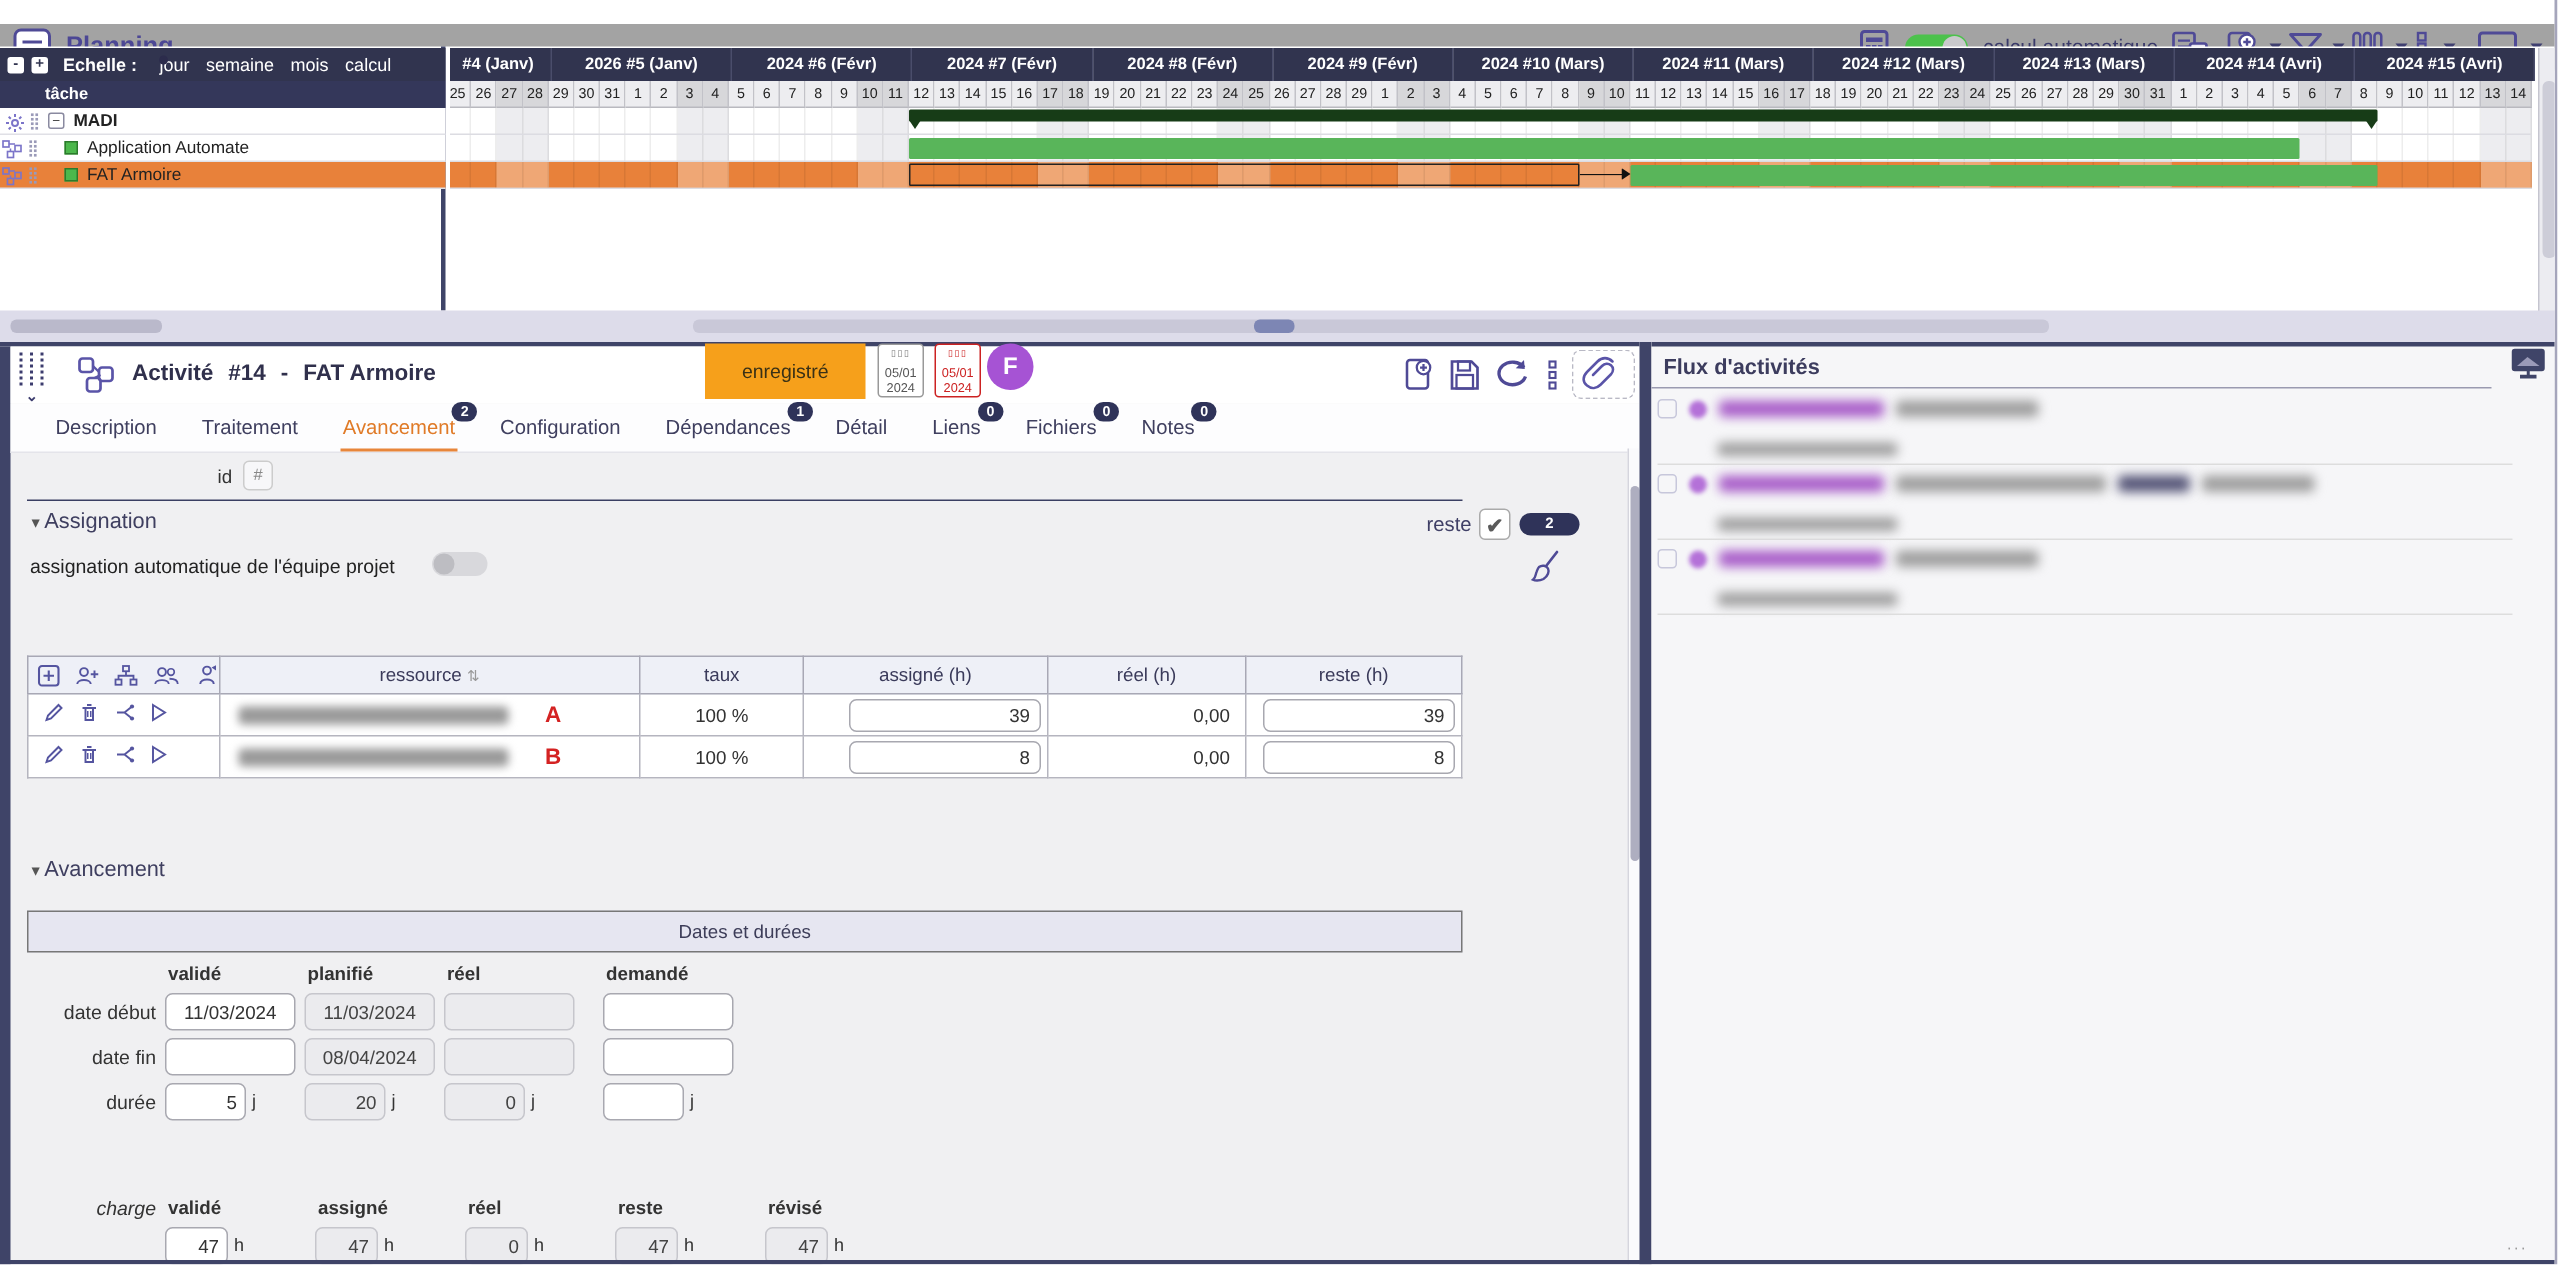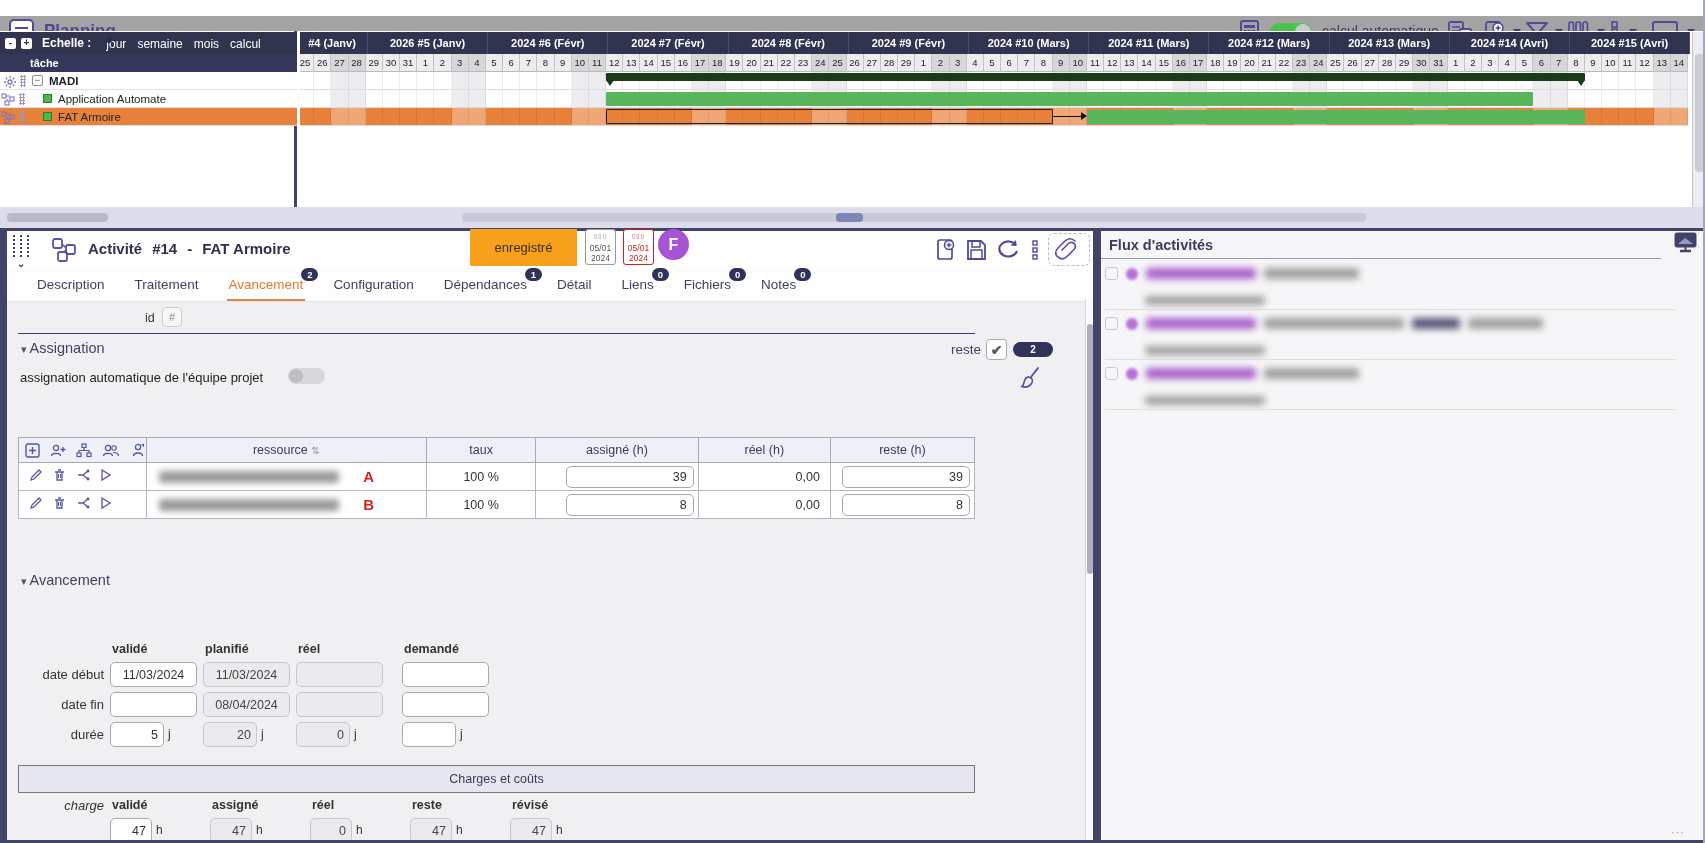--- a/index.html
+++ b/index.html
@@ -833,20 +833,21 @@
               <td style="text-align: center;">100 %</td>
               <td style="text-align: right;"><input class="num-inp" value="8" style=""></td>
               <td style="text-align: right; padding-right: 10px;">0,00</td>
               <td style="text-align: right;"><input class="num-inp" value="8" style=""></td>
             </tr>
           </tbody>
       </table>
 
       <div class="sec-title" style="left:14px;top:270px;">Avancement</div>
 
+      <div class="band" style="top:305px;">Dates et durées</div>
       <div id="dates-grid">
           <div class="colhdr" style="left: 105px; top: 340px;">validé</div>
           <div class="colhdr" style="left: 198px; top: 340px;">planifié</div>
           <div class="colhdr" style="left: 291px; top: 340px;">réel</div>
           <div class="colhdr" style="left: 397px; top: 340px;">demandé</div>
           <div class="frm-lab" style="left: 17px; top: 365px;">date début</div>
           <input class="fin" value="11/03/2024" style="left: 103px; top: 360px; width: 87px;">
           <input class="fin ro" readonly="" value="11/03/2024" style="left: 196px; top: 360px; width: 87px;">
           <input class="fin ro" readonly="" style="left: 289px; top: 360px; width: 87px;">
           <input class="fin" style="left: 395px; top: 360px; width: 87px;">
@@ -859,21 +860,20 @@
           <input class="fin num" value="5" style="left: 103px; top: 420px; width: 54px;">
           <span class="unit" style="left: 161px; top: 425px;">j</span>
           <input class="fin ro num" readonly="" value="20" style="left: 196px; top: 420px; width: 54px;">
           <span class="unit" style="left: 254px; top: 425px;">j</span>
           <input class="fin ro num" readonly="" value="0" style="left: 289px; top: 420px; width: 54px;">
           <span class="unit" style="left: 347px; top: 425px;">j</span>
           <input class="fin num" style="left: 395px; top: 420px; width: 54px;">
           <span class="unit" style="left: 453px; top: 425px;">j</span>
         </div>
 
-      <div class="band" style="top:463px;">Charges et coûts</div>
       <div id="charges-grid">
           <div class="colhdr" style="left: 105px; top: 496px;">validé</div>
           <div class="colhdr" style="left: 205px; top: 496px;">assigné</div>
           <div class="colhdr" style="left: 305px; top: 496px;">réel</div>
           <div class="colhdr" style="left: 405px; top: 496px;">reste</div>
           <div class="colhdr" style="left: 505px; top: 496px;">révisé</div>
           <div class="frm-lab" style="left: 17px; top: 496px; font-style: italic;">charge</div>
           <input class="fin num" value="47" style="left: 103px; top: 516px; width: 42px;">
           <span class="unit" style="left: 149px; top: 521px;">h</span>
           <input class="fin ro num" readonly="" value="47" style="left: 203px; top: 516px; width: 42px;">

